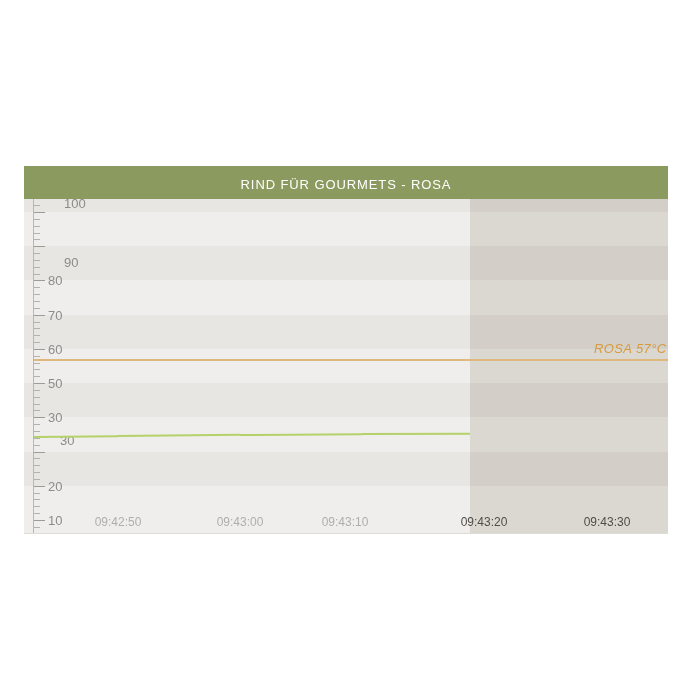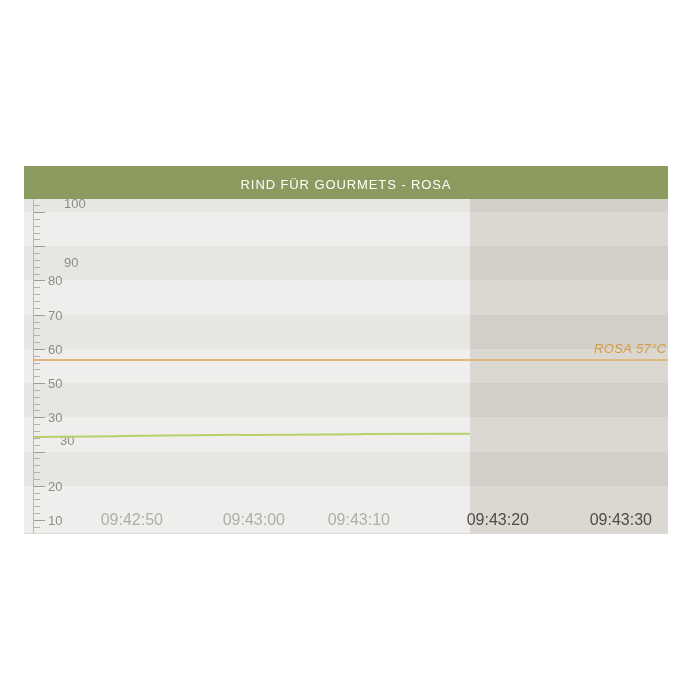--- a/index.html
+++ b/index.html
@@ -100,22 +100,22 @@
     font-size: 13px;
     color: #8e8c88;
     transform: translateY(-50%);
     white-space: nowrap;
   }
 
   .x-label {
     position: absolute;
     bottom: 5px;
     width: 90px;
-    text-align: right;
-    font-size: 16px;
+    text-align: center;
+    font-size: 12px;
     color: #b0aea9;
     white-space: nowrap;
   }
   .x-label.dark {
     color: #4f4d49;
   }
 
   
   #threshold-line {
     position: absolute;

